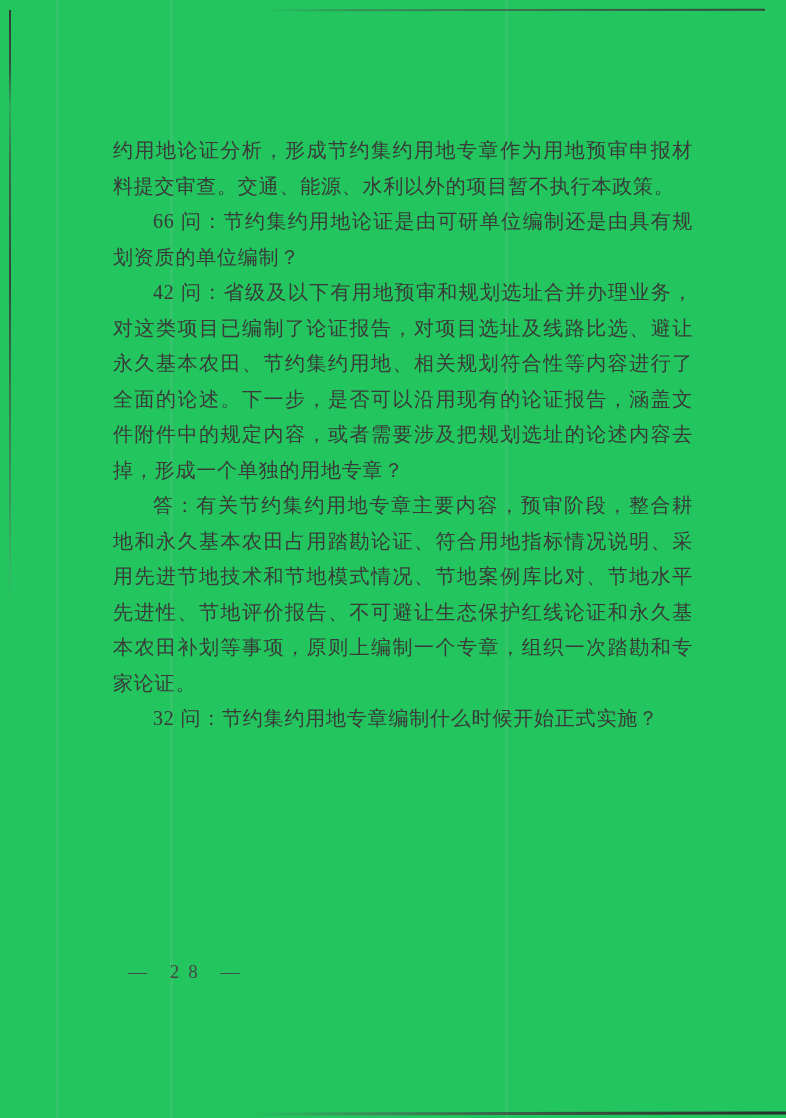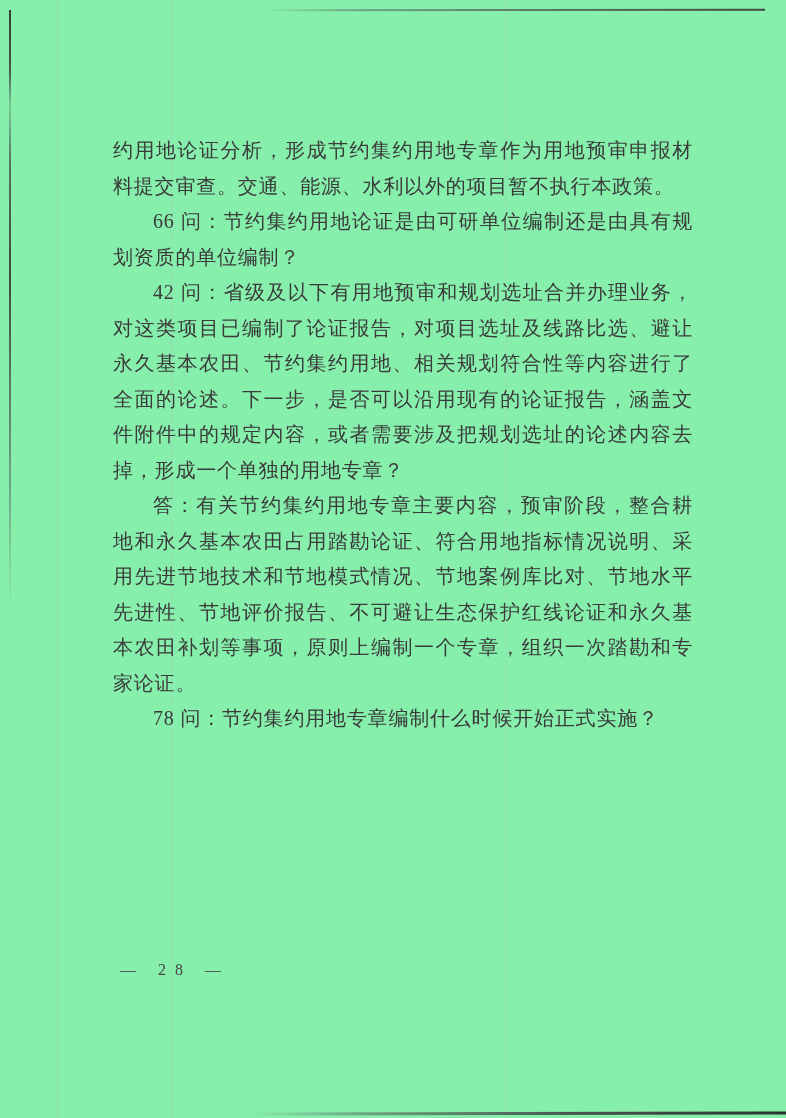--- a/index.html
+++ b/index.html
@@ -4,21 +4,21 @@
 <style>
   * { margin: 0; padding: 0; box-sizing: border-box; }
   html, body { background: #ffffff; }
   body {
     font-family: "Liberation Serif", "DejaVu Serif", serif;
   }
   .page {
     position: relative;
     width: 786px;
     height: 1118px;
-    background: #86efac;
+    background: #22c55e;
     overflow: hidden;
   }
   
   .paper-streak {
     position: absolute;
     top: 0;
     width: 3px;
     height: 100%;
     background: rgba(190,190,190,0.12);
   }
@@ -92,23 +92,23 @@
   .text-block p {
     text-indent: 2em;
     margin: 0;
   }
   .text-block p.continuation {
     text-indent: 0;
   }
 
   .page-footer {
     position: absolute;
-    left: 120px;
+    left: 128px;
     top: 961px;
-    font-size: 16px;
+    font-size: 19px;
     letter-spacing: 9px;
     color: #464646;
   }
 </style>
 </head>
 <body>
 
 <div class="page">
 
   <div class="paper-streak streak-a"></div>
@@ -117,18 +117,18 @@
 
   <div class="artifact-left-line"></div>
   <div class="artifact-top-line"></div>
   <div class="artifact-bottom-line"></div>
 
   <div class="text-block">
     <p class="continuation">约用地论证分析，形成节约集约用地专章作为用地预审申报材料提交审查。交通、能源、水利以外的项目暂不执行本政策。</p>
     <p>66 问：节约集约用地论证是由可研单位编制还是由具有规划资质的单位编制？</p>
     <p>42 问：省级及以下有用地预审和规划选址合并办理业务，对这类项目已编制了论证报告，对项目选址及线路比选、避让永久基本农田、节约集约用地、相关规划符合性等内容进行了全面的论述。下一步，是否可以沿用现有的论证报告，涵盖文件附件中的规定内容，或者需要涉及把规划选址的论述内容去掉，形成一个单独的用地专章？</p>
     <p>答：有关节约集约用地专章主要内容，预审阶段，整合耕地和永久基本农田占用踏勘论证、符合用地指标情况说明、采用先进节地技术和节地模式情况、节地案例库比对、节地水平先进性、节地评价报告、不可避让生态保护红线论证和永久基本农田补划等事项，原则上编制一个专章，组织一次踏勘和专家论证。</p>
-    <p>78 问：节约集约用地专章编制什么时候开始正式实施？</p>
+    <p>32 问：节约集约用地专章编制什么时候开始正式实施？</p>
   </div>
 
   <div class="page-footer">— 28 —</div>
 
 </div>
 
 </body></html>

